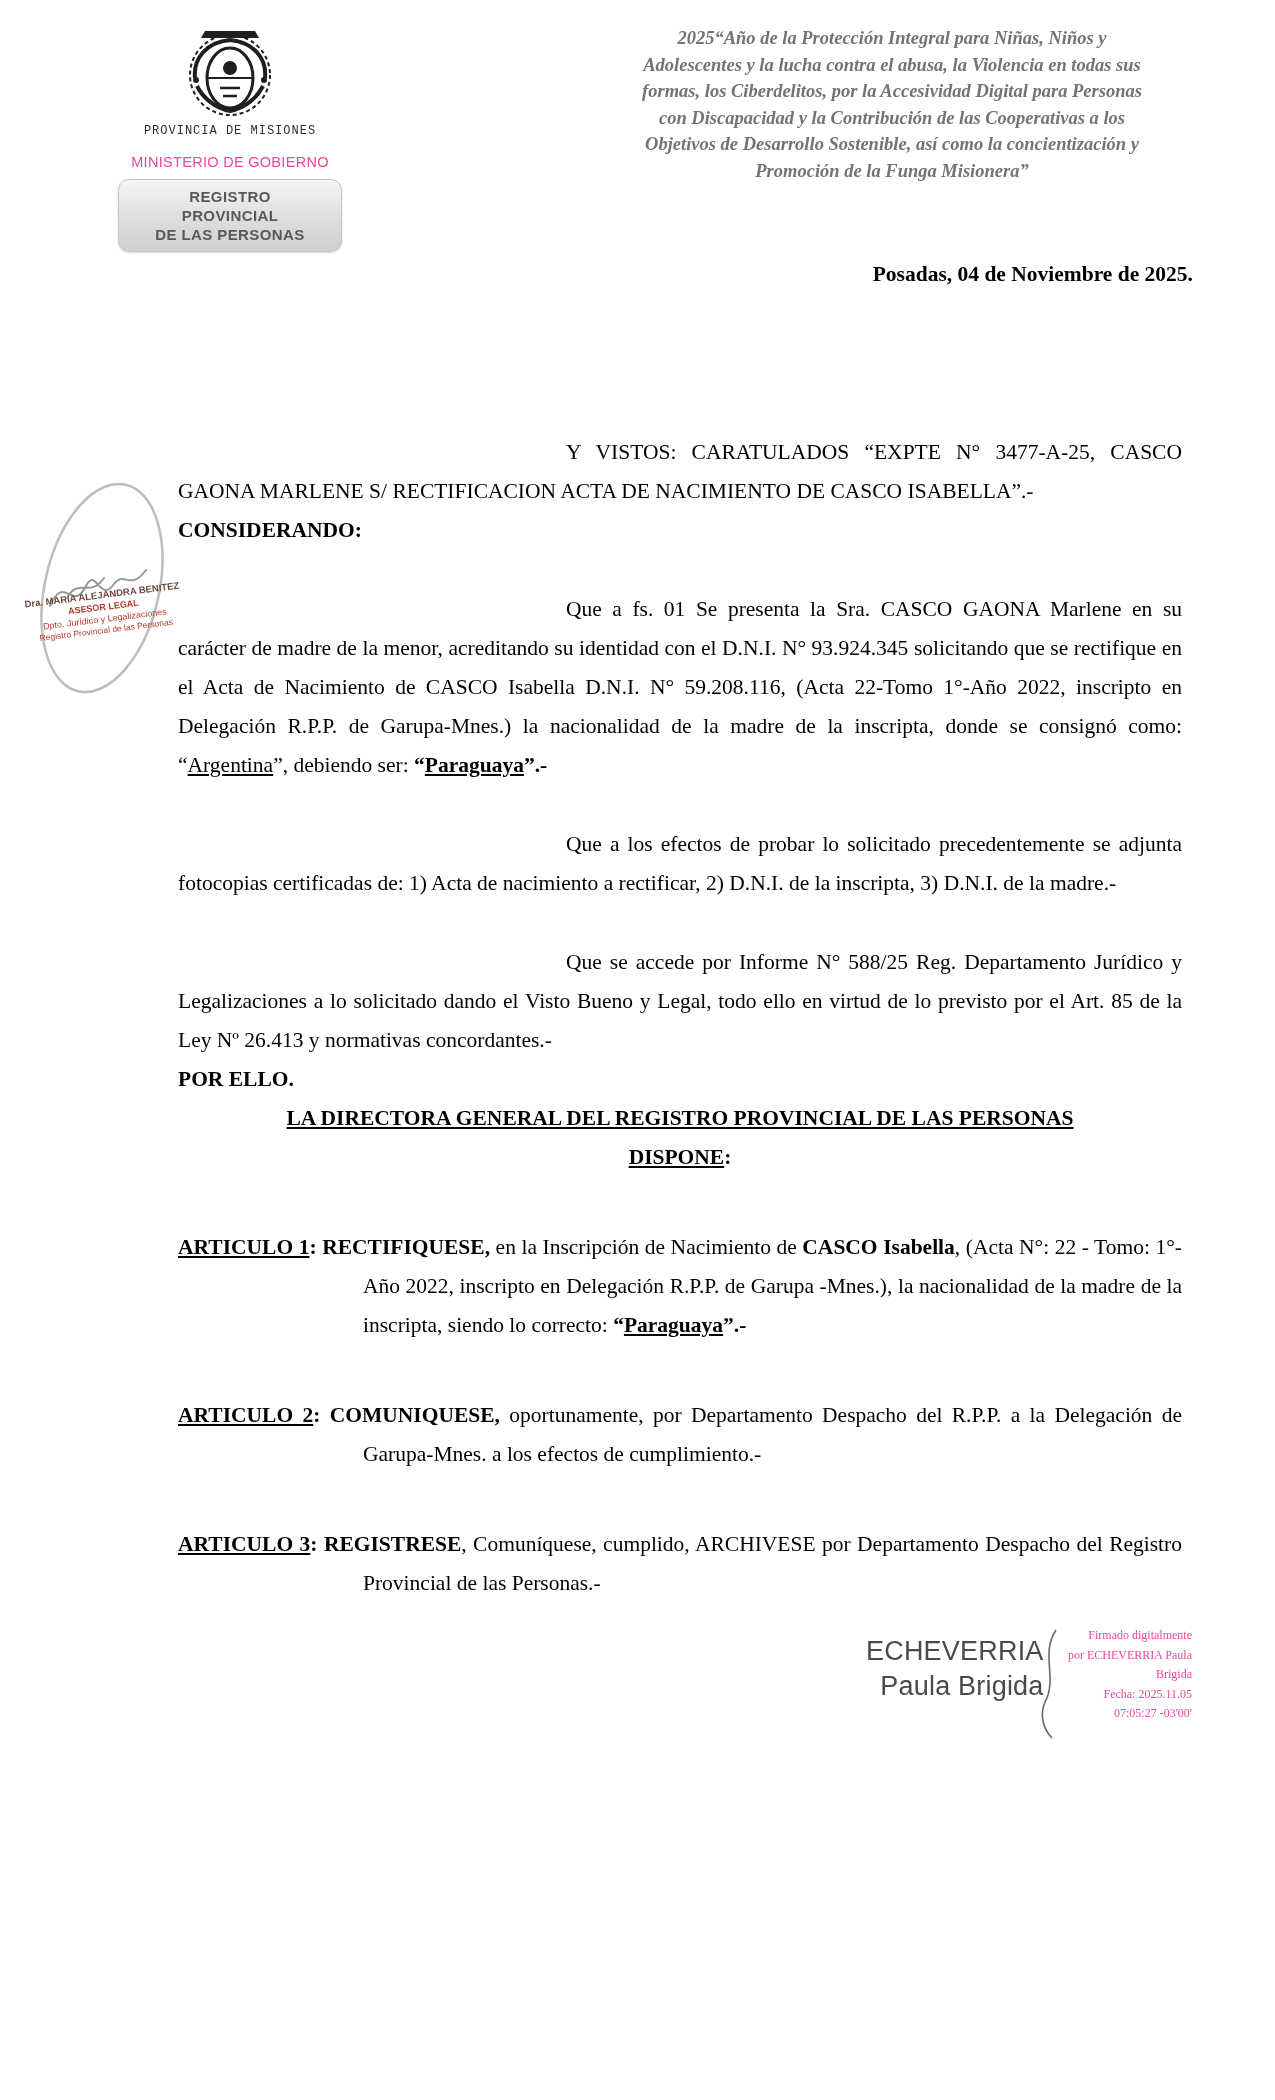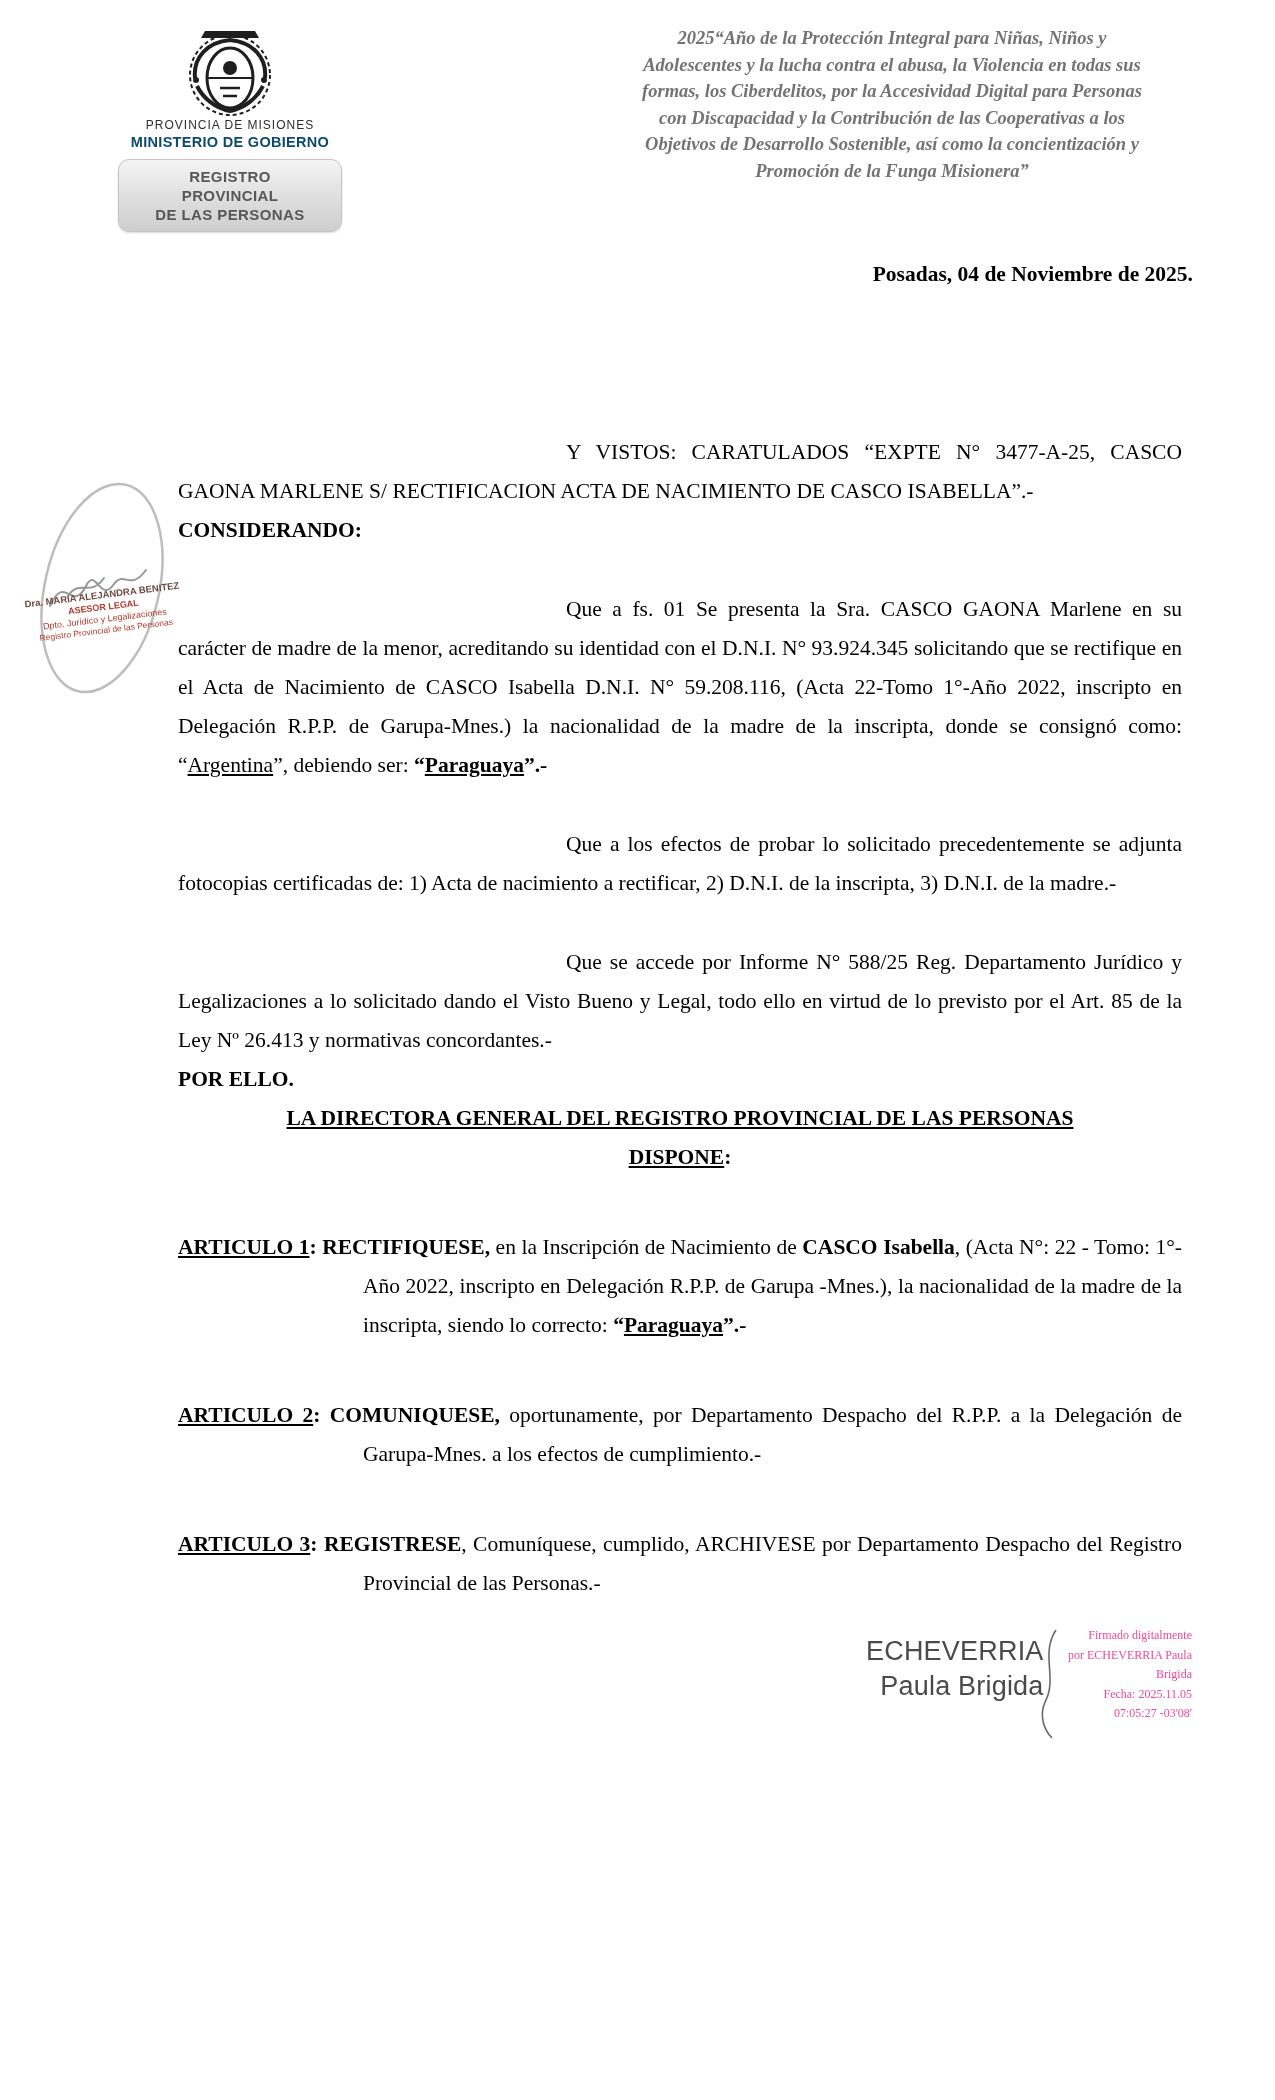--- a/index.html
+++ b/index.html
@@ -14,22 +14,22 @@
     margin:0 auto;
   }
 
   
   .logo-block {
     position:absolute; left:112px; top:28px; width:236px;
     text-align:center;
     font-family:"Liberation Sans", sans-serif;
   }
   .crest { display:block; margin:0 auto; }
-  .logo-province { margin-top:0; font-size:12px; letter-spacing:1px; color:#2e2e2e; }
-  .logo-ministry { margin-top:2px; font-size:14.5px; font-weight:bold; letter-spacing:.3px; color:#0c4a6e; }
+  .logo-province { margin-top:6px; font-size:12px; letter-spacing:1px; color:#2e2e2e;font-family:Liberation Mono, monospace; }
+  .logo-ministry { margin-top:16px; font-size:14.5px; font-weight:normal; letter-spacing:.3px; color:#ec4899; }
   .registry-box {
     margin:9px auto 0 auto; width:224px; padding:7px 20px;
     border:1px solid #c4c4c4; border-radius:11px;
     background:linear-gradient(#f5f5f5,#dcdcdc 60%,#cfcfcf);
     box-shadow:0 1px 2px rgba(0,0,0,.15);
     font-size:15px; font-weight:bold; color:#585858; line-height:19px;
     letter-spacing:.4px;
   }
 
   .epigraph {
@@ -147,17 +147,17 @@
       <div>Paula Brigida</div>
     </div>
     <svg class="sig-curve" width="24" height="116" viewBox="0 0 24 116">
       <path d="M18 4 C 2 28, 20 52, 7 76 C 1 90, 6 104, 14 112" fill="none" stroke="#6a6a6a" stroke-width="1.6"></path>
     </svg>
     <div class="sig-details">
       <div>Firmado digitalmente</div>
       <div>por ECHEVERRIA Paula</div>
       <div>Brigida</div>
       <div>Fecha: 2025.11.05</div>
-      <div>07:05:27 -03'08'</div>
+      <div>07:05:27 -03'00'</div>
     </div>
   </div>
 
 </div>
 
 </body></html>

